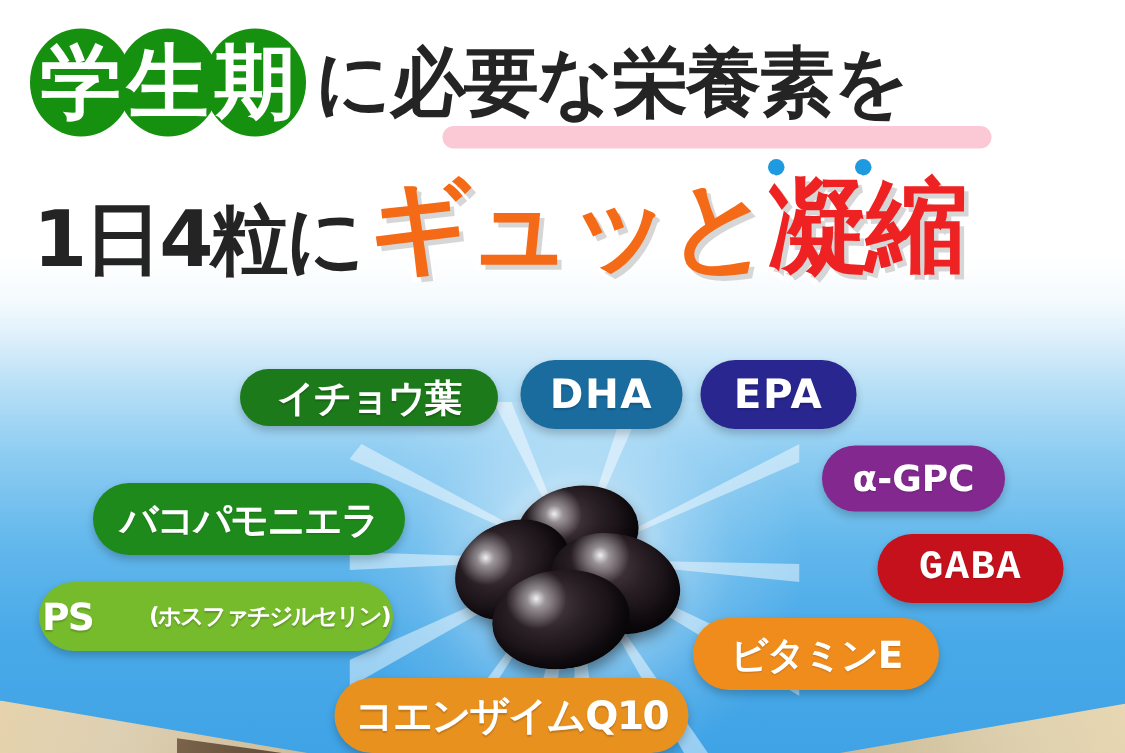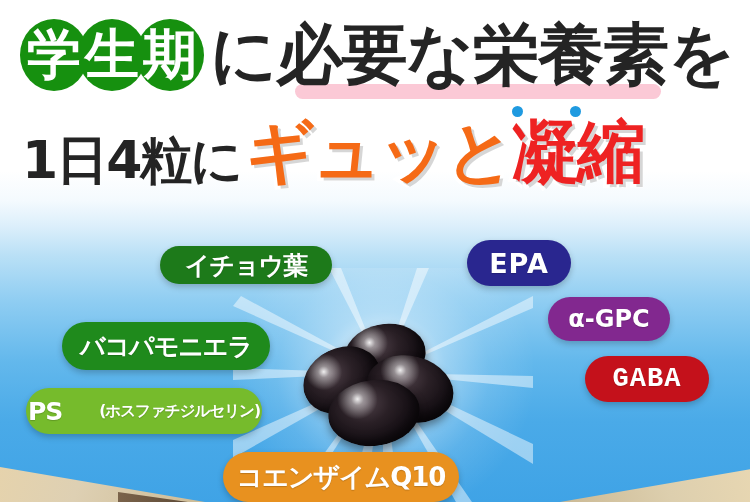--- a/index.html
+++ b/index.html
@@ -59,21 +59,21 @@
   .kc::before{
     content:"";position:absolute;left:0;top:3px;width:68px;height:72px;
     background:#16900f;border-radius:50%;
   }
   .kc span{
     position:relative;z-index:2;color:#fff;font-size:54px;font-weight:900;
     letter-spacing:0;line-height:1;
     font-family:"DejaVu Sans","Liberation Sans",sans-serif;
   }
   .blk{
-    position:relative;margin-left:16px;color:#242424;font-size:66px;font-weight:900;
+    position:relative;margin-left:16px;color:#242424;font-size:50px;font-weight:900;
     letter-spacing:-1px;line-height:1;white-space:nowrap;z-index:3;
   }
   .pinkbar{
     position:absolute;left:295px;top:84px;width:366px;height:15px;
     background:#fbc9d6;border-radius:8px;z-index:1;
   }
 
   .line2{position:absolute;left:22px;top:118px;display:flex;align-items:flex-end;}
   .blk2{
     color:#242424;font-size:52px;font-weight:900;letter-spacing:-2px;line-height:1;
@@ -186,33 +186,39 @@
   <div class="caps">
     <div class="cap" id="cap-back"></div>
     <div class="cap" id="cap-left"></div>
     <div class="cap" id="cap-right"></div>
     <div class="cap" id="cap-front"></div>
   </div>
 
   <div class="pill" id="p-ginkgo">
     <span>イチョウ葉</span>
   </div>
+  <div class="pill" id="p-dha">
+    <span>DHA</span>
+  </div>
   <div class="pill" id="p-epa">
     <span>EPA</span>
   </div>
   <div class="pill" id="p-bacopa">
     <span>バコパモニエラ</span>
   </div>
   <div class="pill" id="p-agpc">
     <span>α-GPC</span>
   </div>
   <div class="pill" id="p-gaba">
     <span>GABA</span>
   </div>
   <div class="pill" id="p-ps">
     <span>PS</span>
       <span class="sub">(ホスファチジルセリン)</span>
   </div>
+  <div class="pill" id="p-vite">
+    <span>ビタミンE</span>
+  </div>
   <div class="pill" id="p-q10">
     <span>コエンザイムQ10</span>
   </div>
 
 </div>
 
 </body></html>

